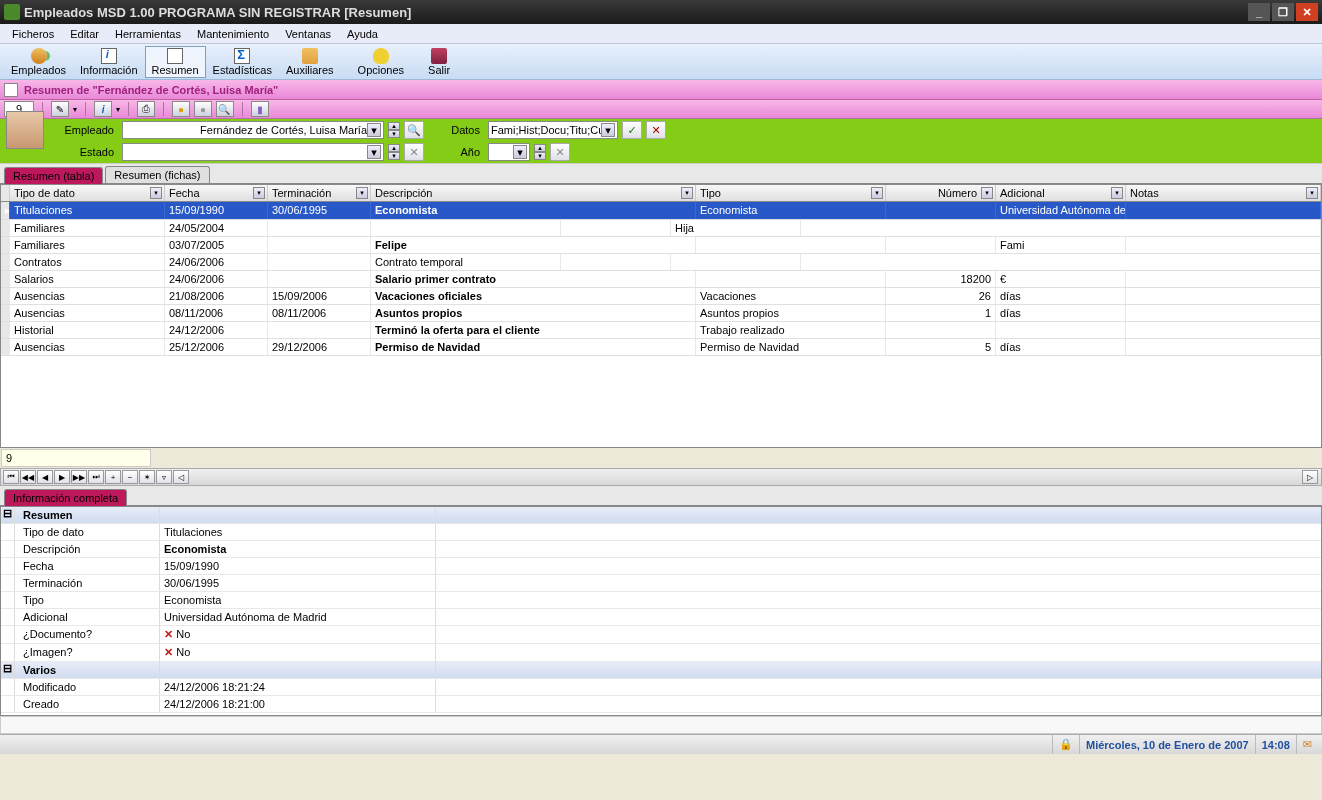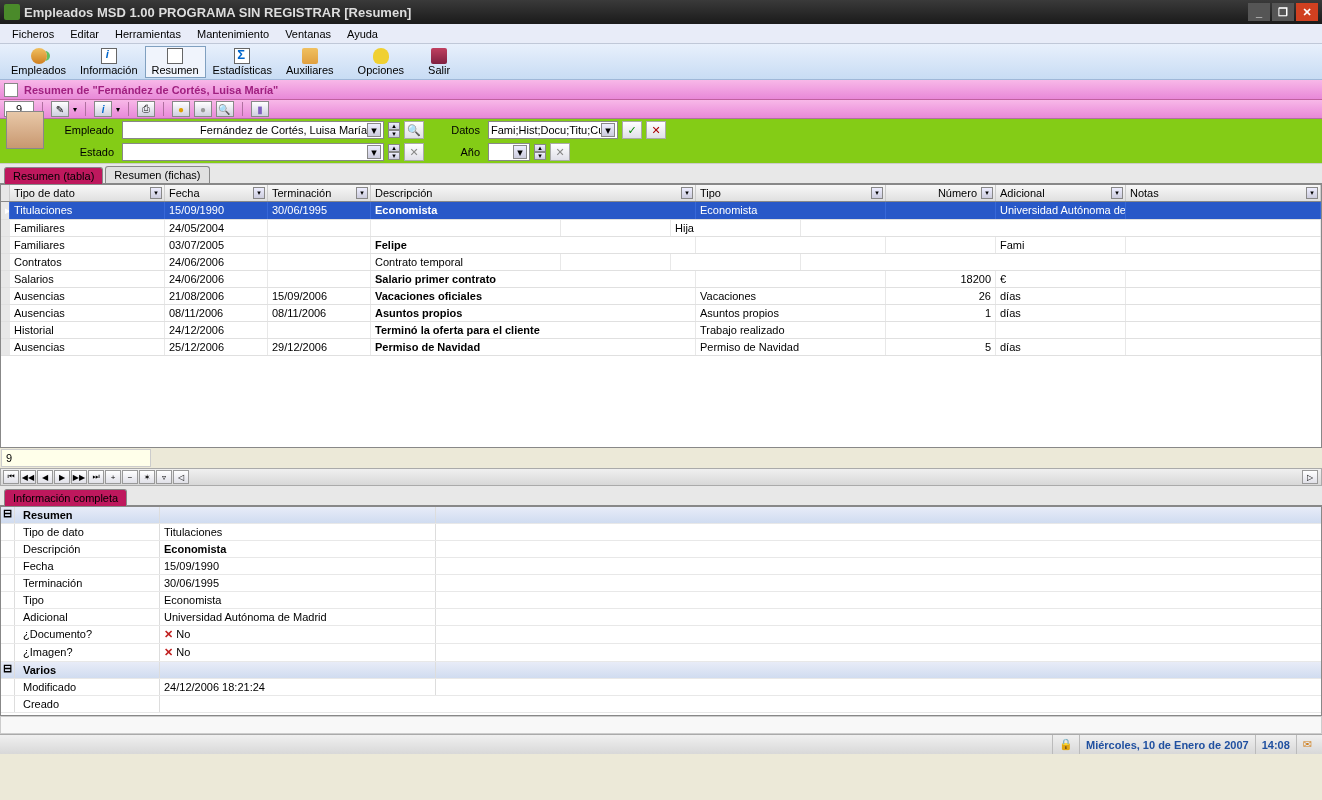--- a/index.html
+++ b/index.html
@@ -425,20 +425,21 @@
       <div class="val"></div>
     </div>
   <div class="proprow">
       <div class="exp"></div>
       <div class="key">Modificado</div>
       <div class="val">24/12/2006 18:21:24</div>
     </div>
   <div class="proprow">
       <div class="exp"></div>
       <div class="key">Creado</div>
+      <div class="val">24/12/2006 18:21:00</div>
     </div>
 </div>
 
 <div style="height:18px; border:1px solid #ccc; background:#f8f8f8;"></div>
 
 <div class="statusbar">
   <div class="spacer"></div>
   <div class="cell" style="color:#d0a020">🔒</div>
   <div class="cell" style="font-weight:bold;color:#2050a0">Miércoles, 10 de Enero de 2007</div>
   <div class="cell" style="font-weight:bold;color:#2050a0">14:08</div>

